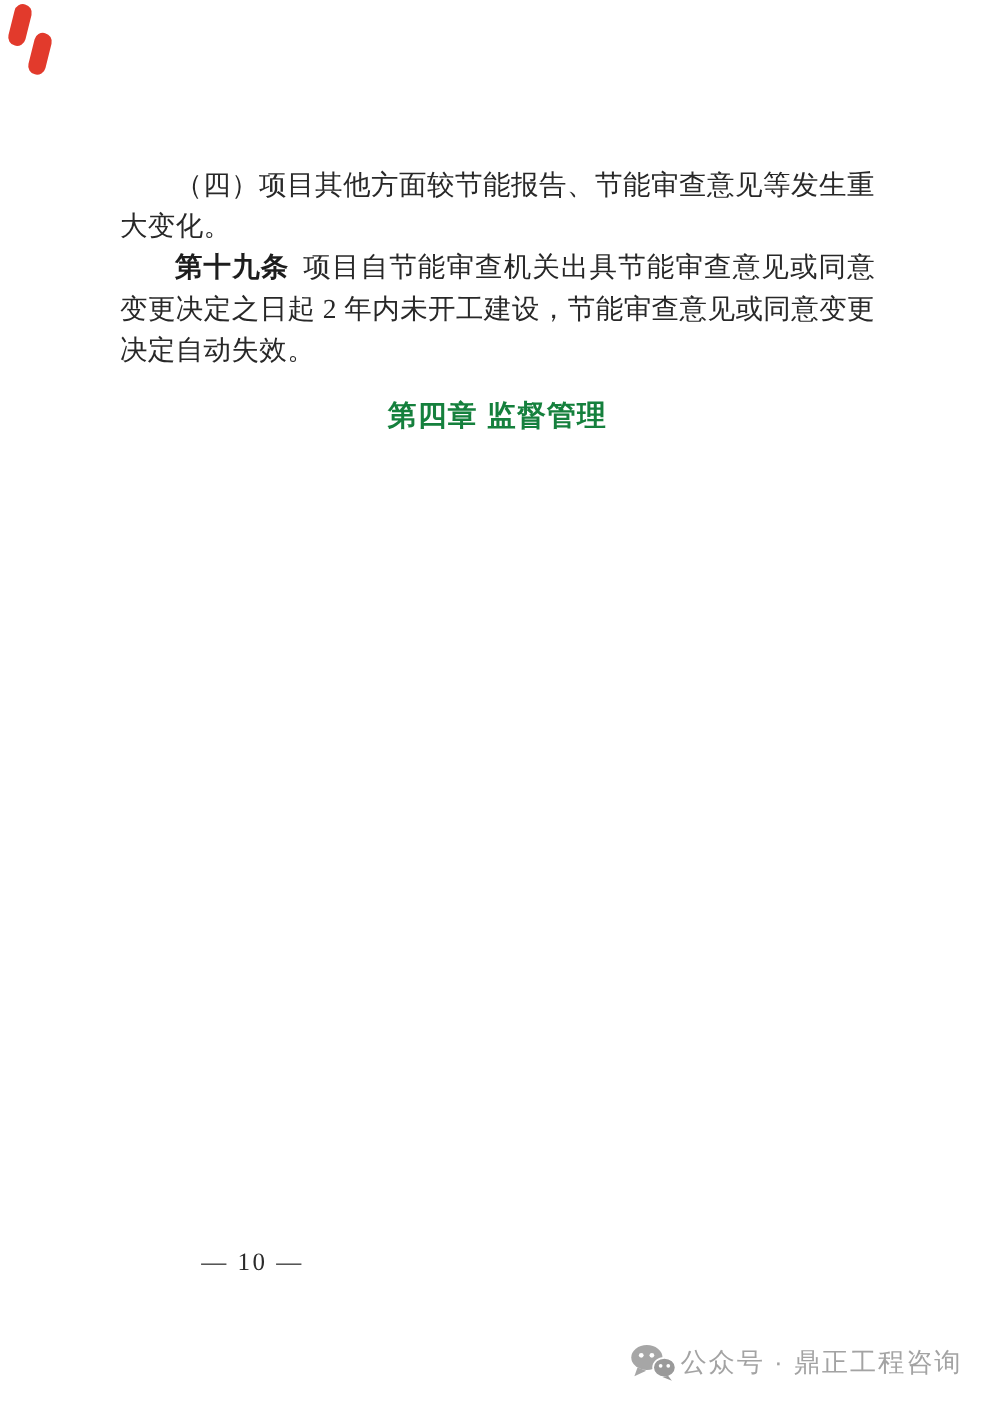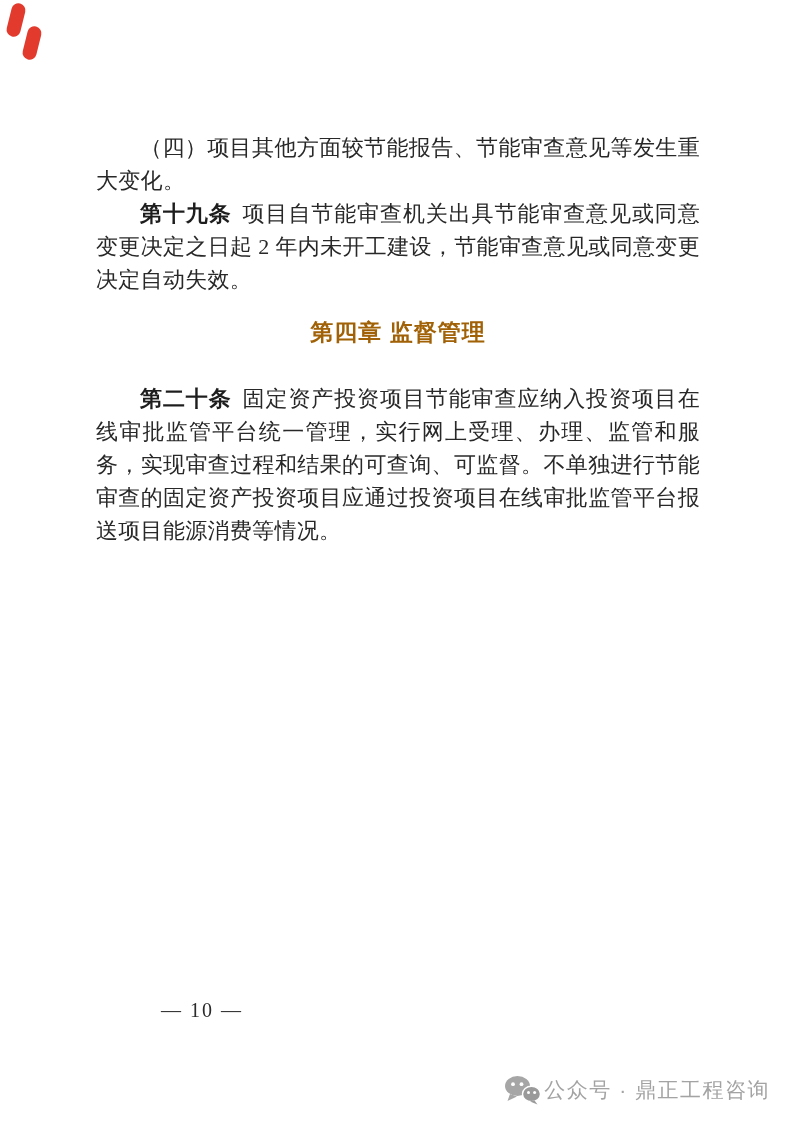--- a/index.html
+++ b/index.html
@@ -59,21 +59,21 @@
   .para .head:empty { display: none; margin: 0; }
 
   .chapter {
     margin: 16px 0 30px 0;
     height: 40px;
     line-height: 40px;
     text-align: center;
     font-family: "Liberation Sans", "DejaVu Sans", sans-serif;
     font-weight: bold;
     font-size: 23px;
-    color: #a16207;
+    color: #15803d;
     letter-spacing: 1px;
   }
 
   .pageno {
     position: absolute;
     left: 117px;
     top: 999px;
     font-size: 20px;
     letter-spacing: 2px;
     color: #2b2b2b;
@@ -108,21 +108,20 @@
   </div>
 
   <div class="content">
 
     <p class="para"><span>（四）项目其他方面较节能报告、节能审查意见等发生重大变化。</span></p>
 
     <p class="para"><span class="head">第十九条</span><span>项目自节能审查机关出具节能审查意见或同意变更决定之日起 2 年内未开工建设，节能审查意见或同意变更决定自动失效。</span></p>
 
     <h2 class="chapter">第四章  监督管理</h2>
 
-    <p class="para"><span class="head">第二十条</span><span>固定资产投资项目节能审查应纳入投资项目在线审批监管平台统一管理，实行网上受理、办理、监管和服务，实现审查过程和结果的可查询、可监督。不单独进行节能审查的固定资产投资项目应通过投资项目在线审批监管平台报送项目能源消费等情况。</span></p>
 
 
 
   </div>
 
   <div class="pageno">— 10 —</div>
 
   <div class="footer">
     <svg class="wx-icon" width="37" height="30" viewBox="0 0 37 30" xmlns="http://www.w3.org/2000/svg">
       <g>

